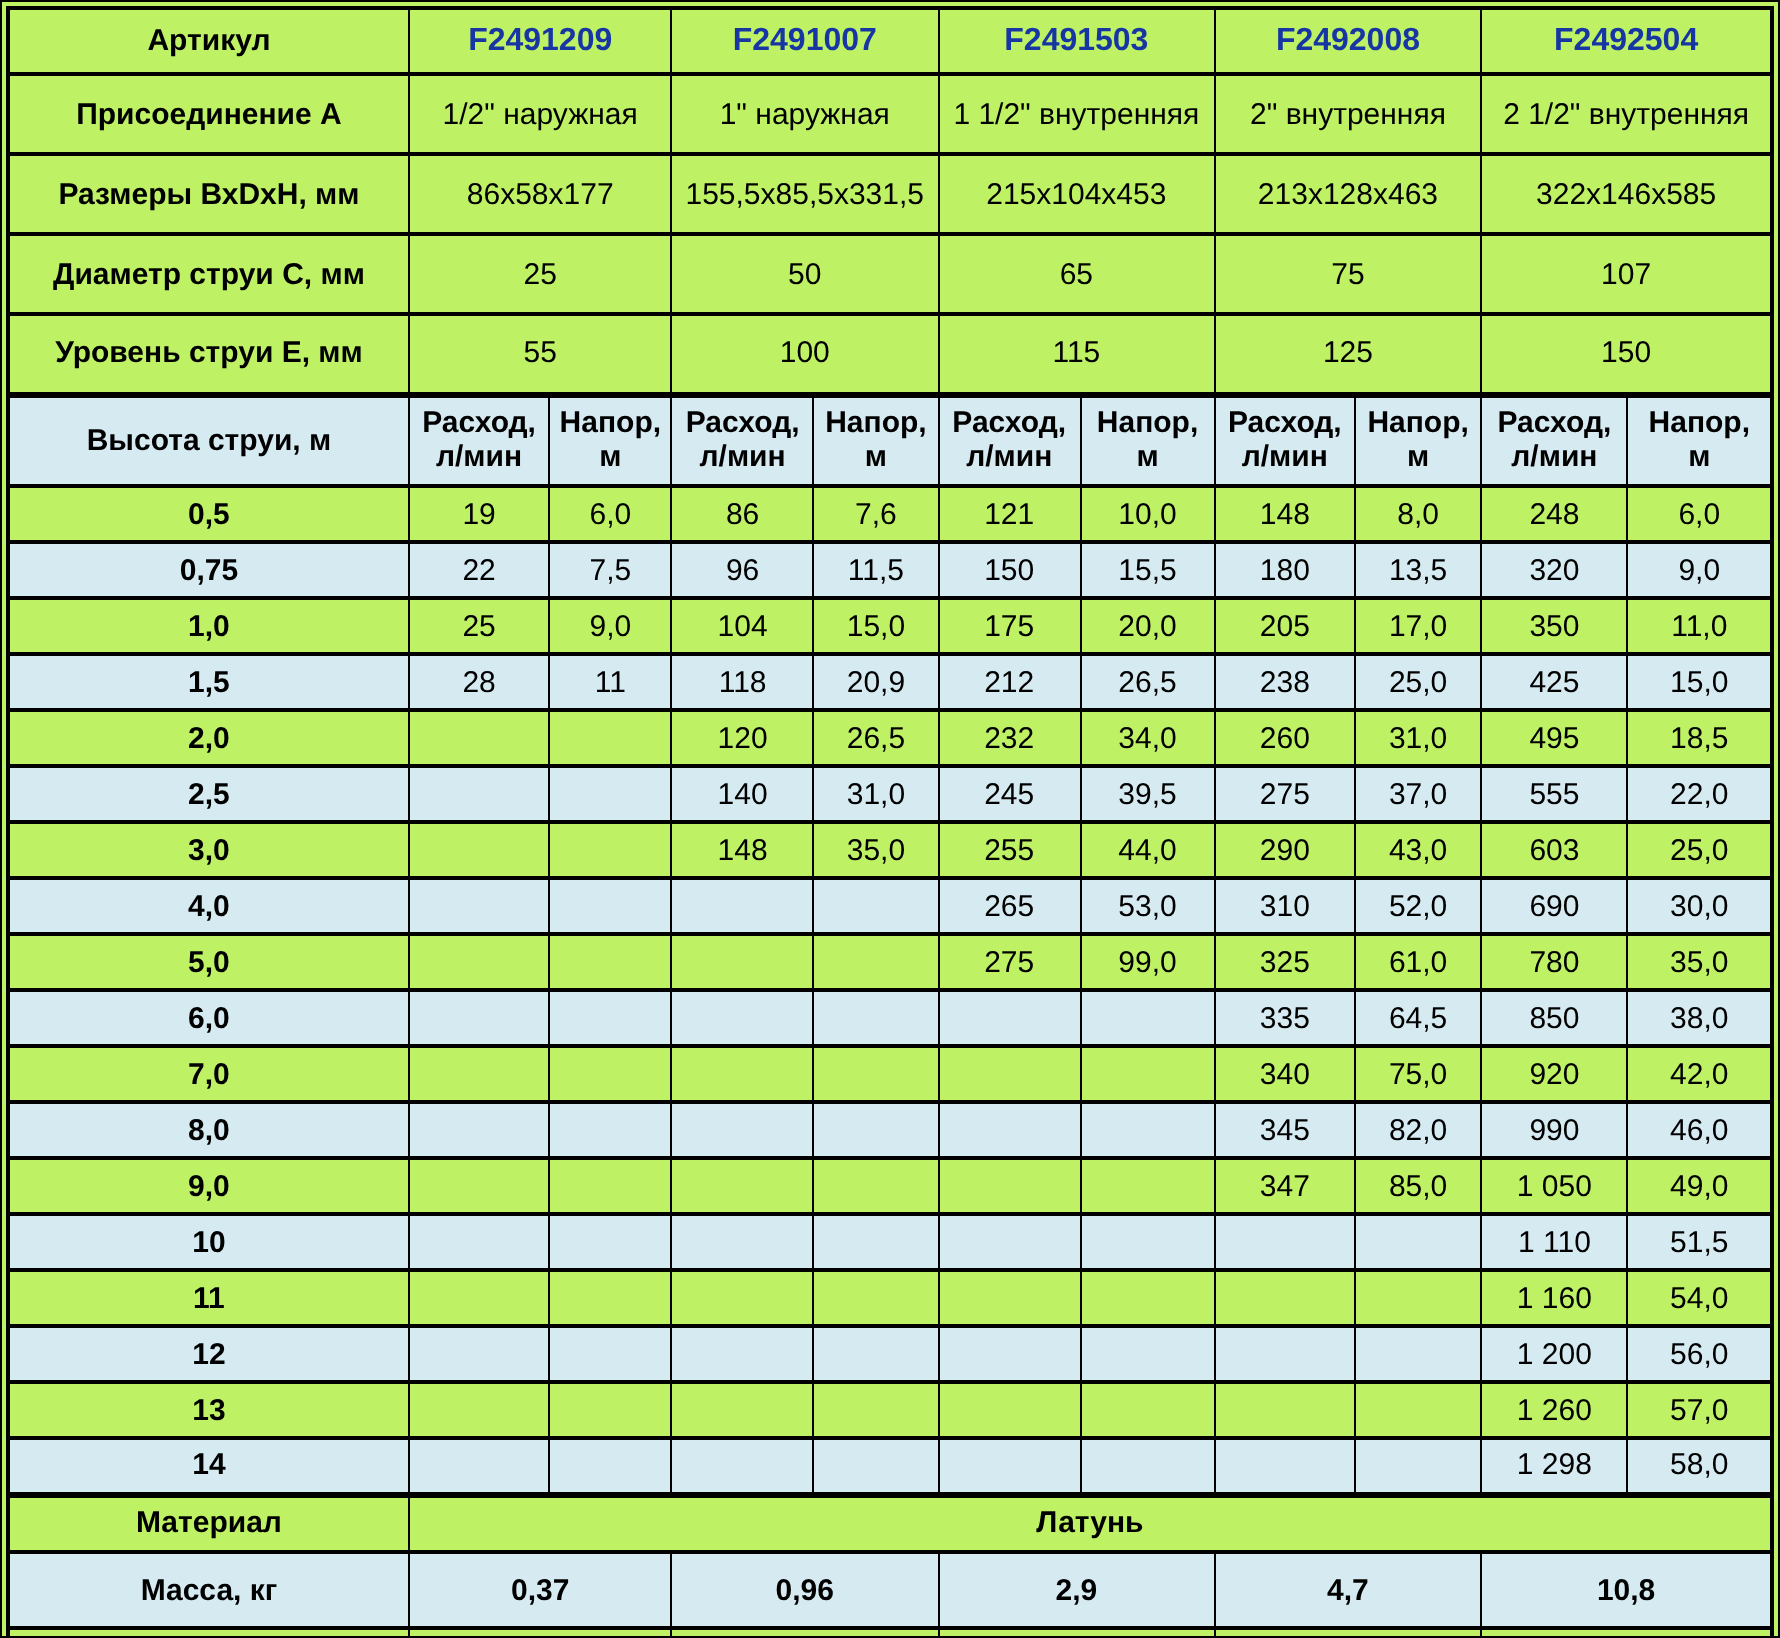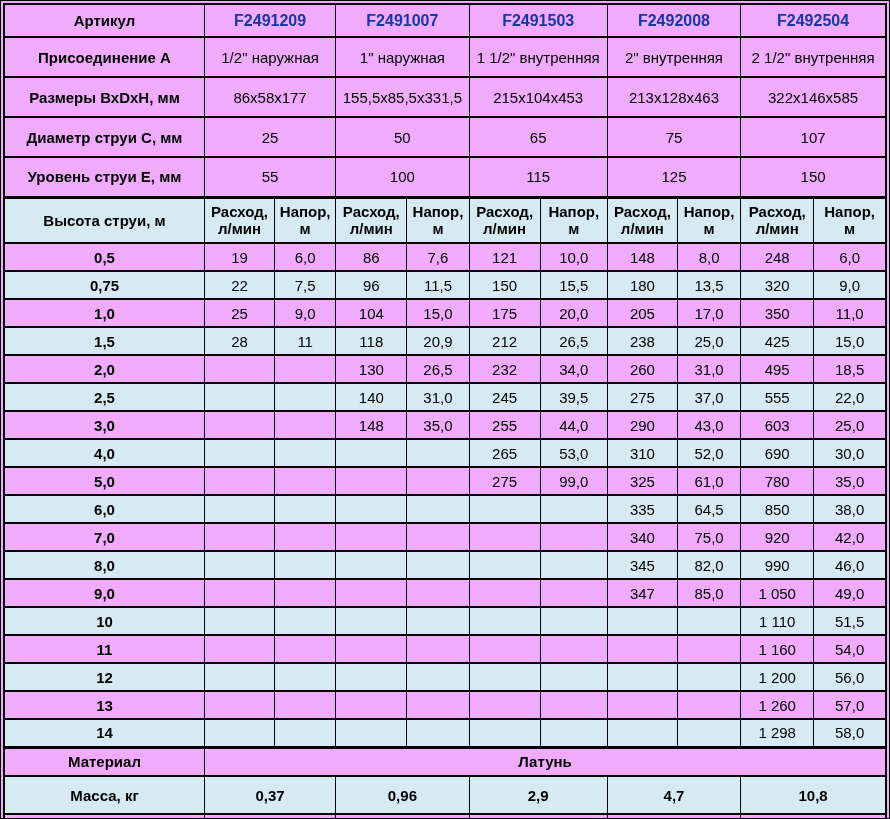--- a/index.html
+++ b/index.html
@@ -1,18 +1,18 @@
 <!DOCTYPE html>
 <html style="--band-blue: #d6eaf2; --article-blue: #1736a4;"><head>
 <meta charset="utf-8">
 <style>
   html,body{margin:0;padding:0;background:#fff;}
   .page{
     width:890px;height:819px;box-sizing:border-box;
-    border:1px solid #000;padding:2px;background:#f0abfc;
+    border:1px solid #000;padding:2px;background:#bef264;
     font-family:"Liberation Sans","DejaVu Sans",sans-serif;
   }
   table.spec{
     width:100%;height:100%;box-sizing:border-box;
     border-collapse:collapse;table-layout:fixed;
     border:2px solid #000;border-bottom:3px solid #000;
   }
   td,th{
     border-left:1px solid #000;border-right:1px solid #000;
     border-top:2px solid #000;border-bottom:2px solid #000;
@@ -167,21 +167,21 @@
           <td class="val">26,5</td>
           <td class="val">238</td>
           <td class="val">25,0</td>
           <td class="val">425</td>
           <td class="val">15,0</td>
         </tr>
         <tr class="data-row">
           <th class="lbl">2,0</th>
           <td class="val"></td>
           <td class="val"></td>
-          <td class="val">130</td>
+          <td class="val">120</td>
           <td class="val">26,5</td>
           <td class="val">232</td>
           <td class="val">34,0</td>
           <td class="val">260</td>
           <td class="val">31,0</td>
           <td class="val">495</td>
           <td class="val">18,5</td>
         </tr>
         <tr class="data-row band">
           <th class="lbl">2,5</th>

